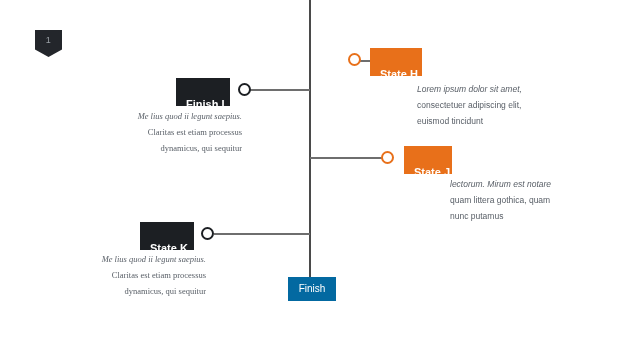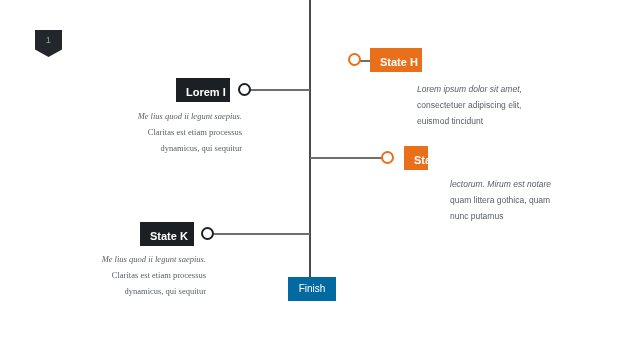--- a/index.html
+++ b/index.html
@@ -68,21 +68,21 @@
   
   .state-box {
     position: absolute;
     height: 24px;
     line-height: 24px;
     color: #ffffff;
     font-size: 11px;
     font-weight: bold;
     text-align: center;
     white-space: nowrap;
-    padding: 2px 10px;
+    padding: 14px 10px;
     box-sizing: border-box;
   }
   .state-box.dark   { background: #1c1f23; }
   .state-box.orange { background: #e8701a; }
 
   
   .desc {
     position: absolute;
     font-size: 8.5px;
     line-height: 16px;
@@ -121,30 +121,30 @@
   <div class="marker orange" style="left:348px; top:53px;"></div>
   <div class="state-box orange" style="left:370px; top:48px; width:52px;">State H</div>
   <div class="desc left" style="left:369px; top:81px;">
     <div class="lead">Lorem ipsum dolor sit amet,</div>
     <div>consectetuer adipiscing elit,</div>
     <div>euismod tincidunt</div>
   </div>
 
   <div class="connector" style="left:250px; top:89px; width:60px;"></div>
   <div class="marker dark" style="left:238px; top:83px;"></div>
-  <div class="state-box dark" style="left:176px; top:78px; width:54px;">Lorem I</div>
+  <div class="state-box dark" style="left:176px; top:78px; width:54px;">Finish I</div>
   <div class="desc right" style="left:92px; top:108px;">
     <div class="lead">Me lius quod ii legunt saepius.</div>
     <div>Claritas est etiam processus</div>
     <div>dynamicus, qui sequitur</div>
   </div>
 
   <div class="connector" style="left:310px; top:157px; width:72px;"></div>
   <div class="marker orange" style="left:381px; top:151px;"></div>
-  <div class="state-box orange" style="left:404px; top:146px; width:24px;">State J</div>
+  <div class="state-box orange" style="left:404px; top:146px; width:48px;">State J</div>
   <div class="desc left" style="left:402px; top:176px;">
     <div class="lead">lectorum. Mirum est notare</div>
     <div>quam littera gothica, quam</div>
     <div>nunc putamus</div>
   </div>
 
   <div class="connector" style="left:214px; top:233px; width:96px;"></div>
   <div class="marker dark" style="left:201px; top:227px;"></div>
   <div class="state-box dark" style="left:140px; top:222px; width:54px;">State K</div>
   <div class="desc right" style="left:56px; top:251px;">

